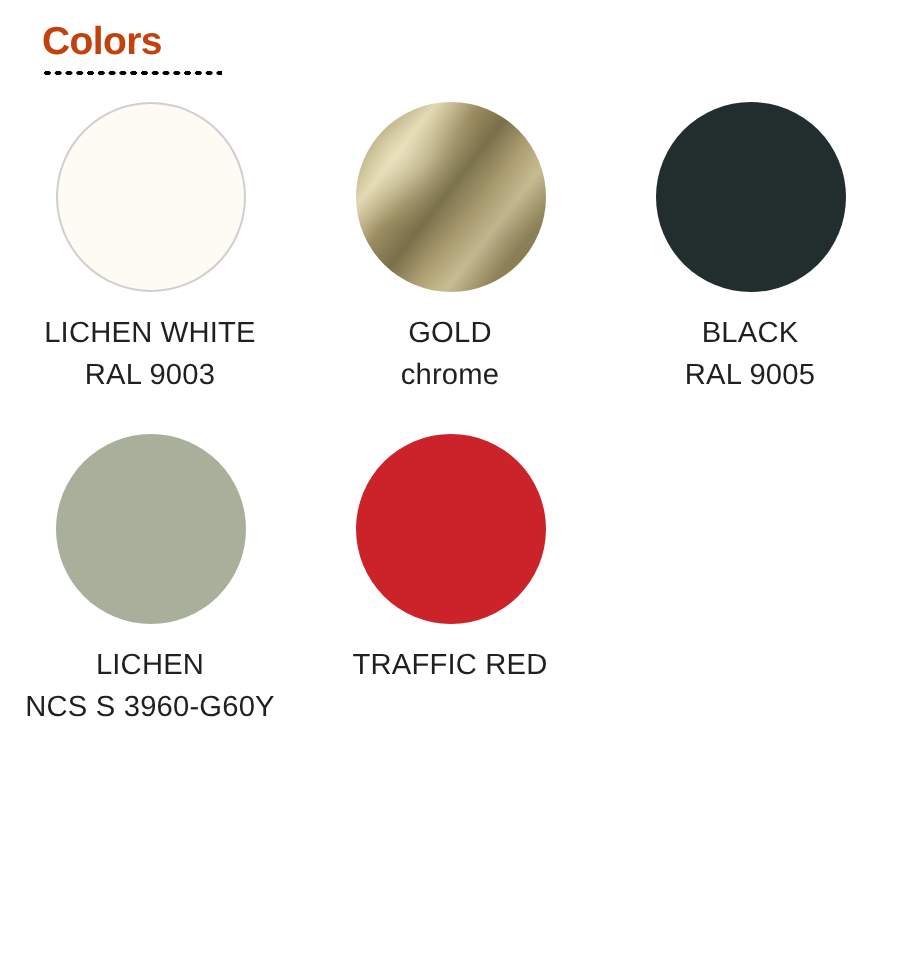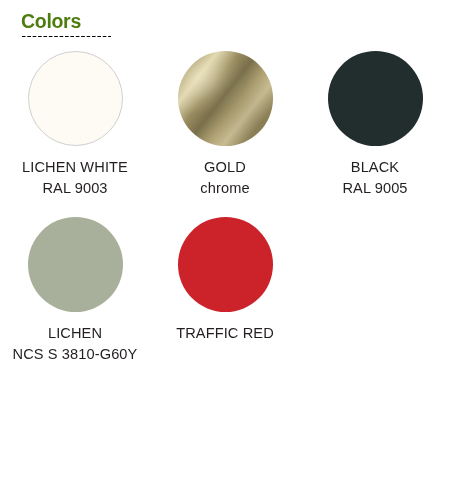--- a/index.html
+++ b/index.html
@@ -29,21 +29,21 @@
     display: flex;
     flex-direction: column;
     align-items: flex-start;
   }
 
   .header-title {
     font-size: 19.5px;
     font-weight: bold;
     letter-spacing: -0.3px;
     line-height: 21px;
-    color: #4d7c0f;
+    color: #c2410c;
     white-space: nowrap;
   }
 
   .dot-rule {
     margin-top: 3px;
     height: 3px;
     width: 100%;
     background-image: radial-gradient(#000 45%, transparent 46%);
     background-size: 5.4px 3px;
     background-repeat: repeat-x;
@@ -147,21 +147,21 @@
       <div class="swatch" style="background: rgb(34, 45, 45);"></div>
       <div class="labels">
         <span class="name">BLACK</span>
         <span class="code">RAL 9005</span>
       </div>
     </div>
     <div class="cell">
       <div class="swatch" style="background: rgb(168, 175, 154);"></div>
       <div class="labels">
         <span class="name">LICHEN</span>
-        <span class="code">NCS S 3810-G60Y</span>
+        <span class="code">NCS S 3960-G60Y</span>
       </div>
     </div>
     <div class="cell">
       <div class="swatch" style="background: rgb(204, 34, 41);"></div>
       <div class="labels">
         <span class="name">TRAFFIC RED</span>
       </div>
     </div>
   </div>
 

